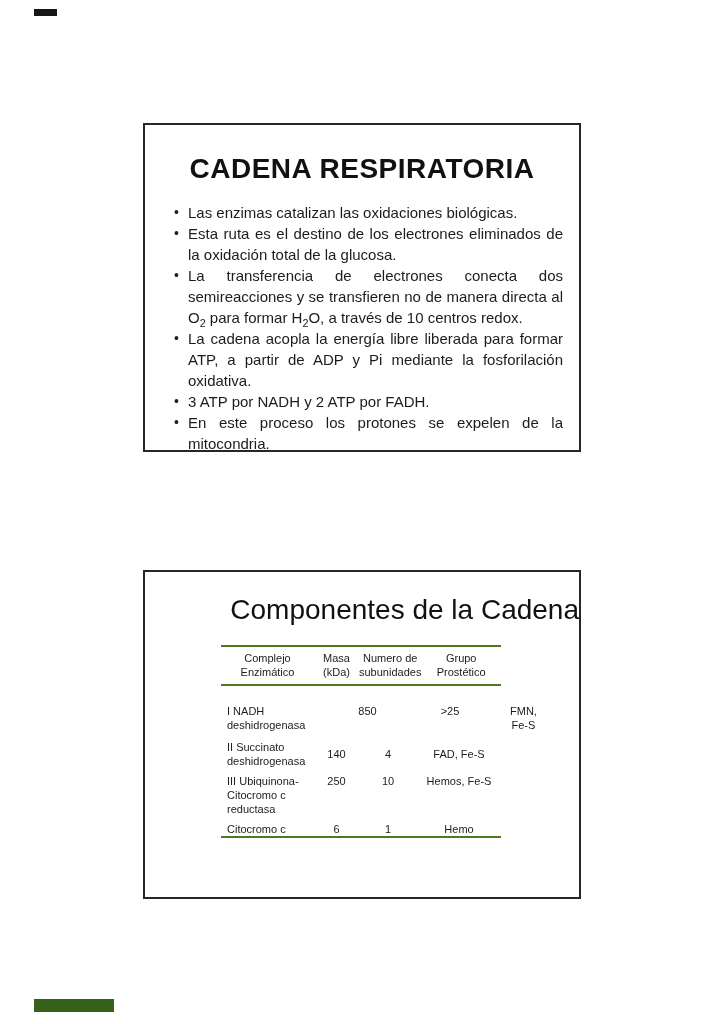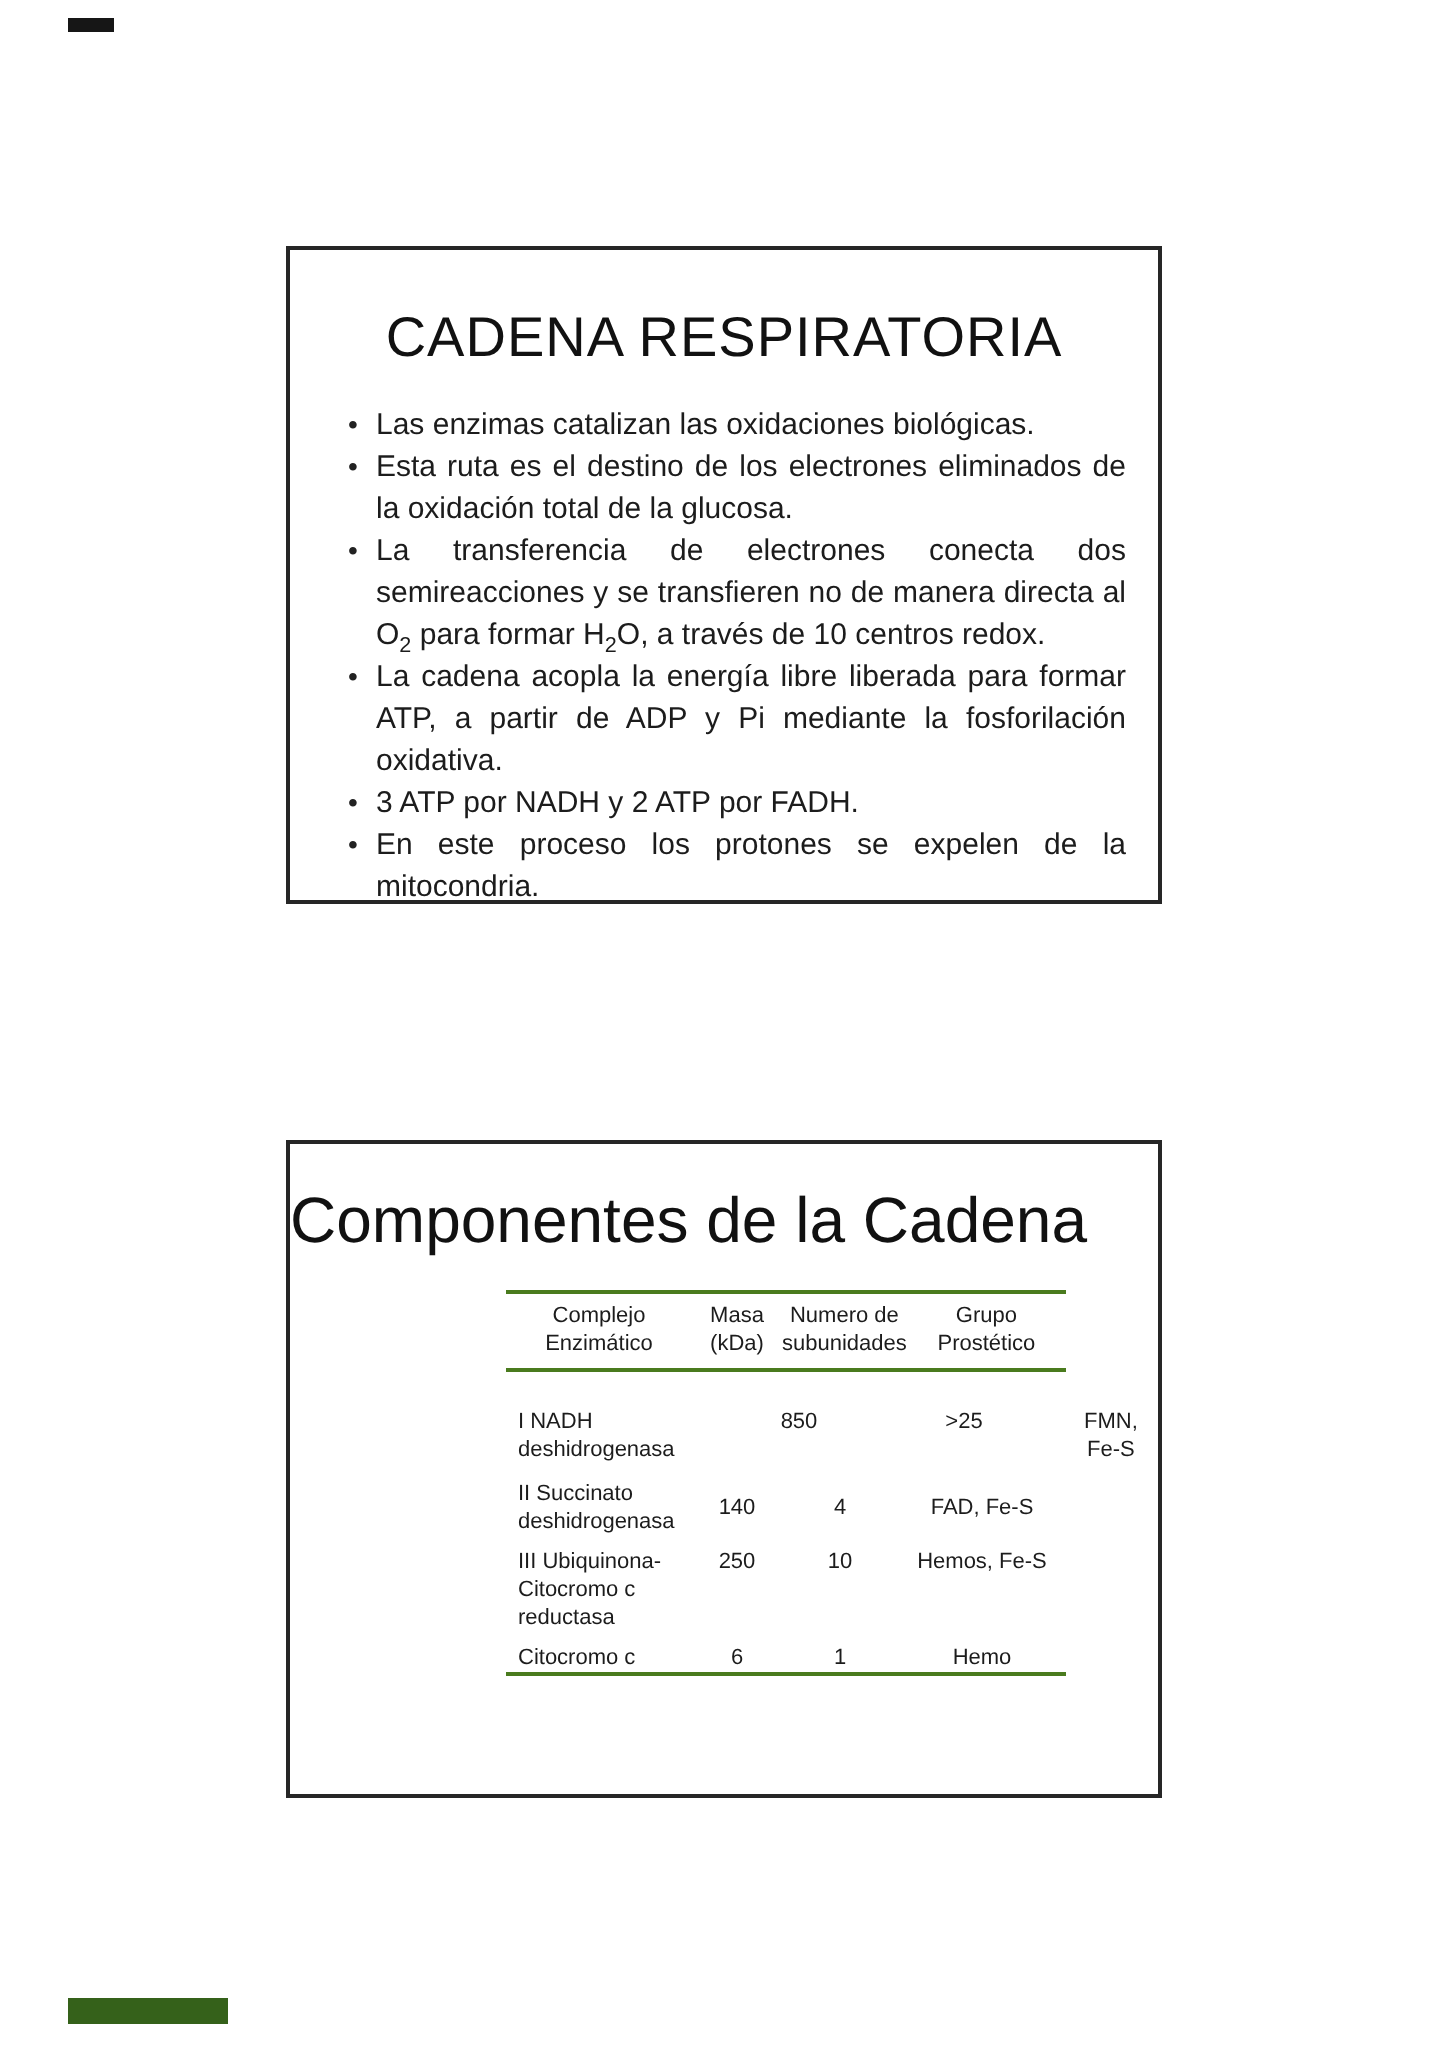--- a/index.html
+++ b/index.html
@@ -19,37 +19,37 @@
   }
   .slide {
     position:absolute; left:143px; width:438px; height:329px;
     background:#ffffff; border:2px solid #262626;
   }
   #slide1 { top:123px; }
   #slide2 { top:570px; }
 
   .slide1-title {
     margin-top:28px; text-align:center;
-    font-size:28px; line-height:32px; color:#111; font-weight:400;
+    font-size:28px; line-height:32px; color:#111; font-weight:700;
     letter-spacing:0.5px;
   }
   .bullets { margin:17px 16px 0 29px; list-style:none; }
   .bullet { display:flex; font-size:15px; line-height:21px; }
   .bullet-dot {
     width:14px; flex:0 0 14px; font-size:14px; color:#222;
   }
   .bullet-text { flex:1; text-align:justify; }
   sub { font-size:0.72em; line-height:0; }
 
   .slide2-title {
-    margin-top:22px; text-align:left;
-    font-size:32px; line-height:32px; color:#111; font-weight:400;
+    margin-top:22px; text-align:right;
+    font-size:28px; line-height:32px; color:#111; font-weight:400;
   }
   .ctable {
-    position:absolute; left:108px; top:73px; width:280px;
+    position:absolute; left:76px; top:73px; width:280px;
     font-size:11px; line-height:14px;
     border-top:2px solid #4a7b1e; border-bottom:2px solid #4a7b1e;
   }
   .trow { display:flex; }
   .thead {
     border-bottom:2px solid #4a7b1e;
     padding:4px 0 5px 0;
   }
   .c1 { flex:0 0 93px; white-space:pre-line; }
   .c2 { flex:0 0 45px; text-align:center; white-space:pre-line; }

